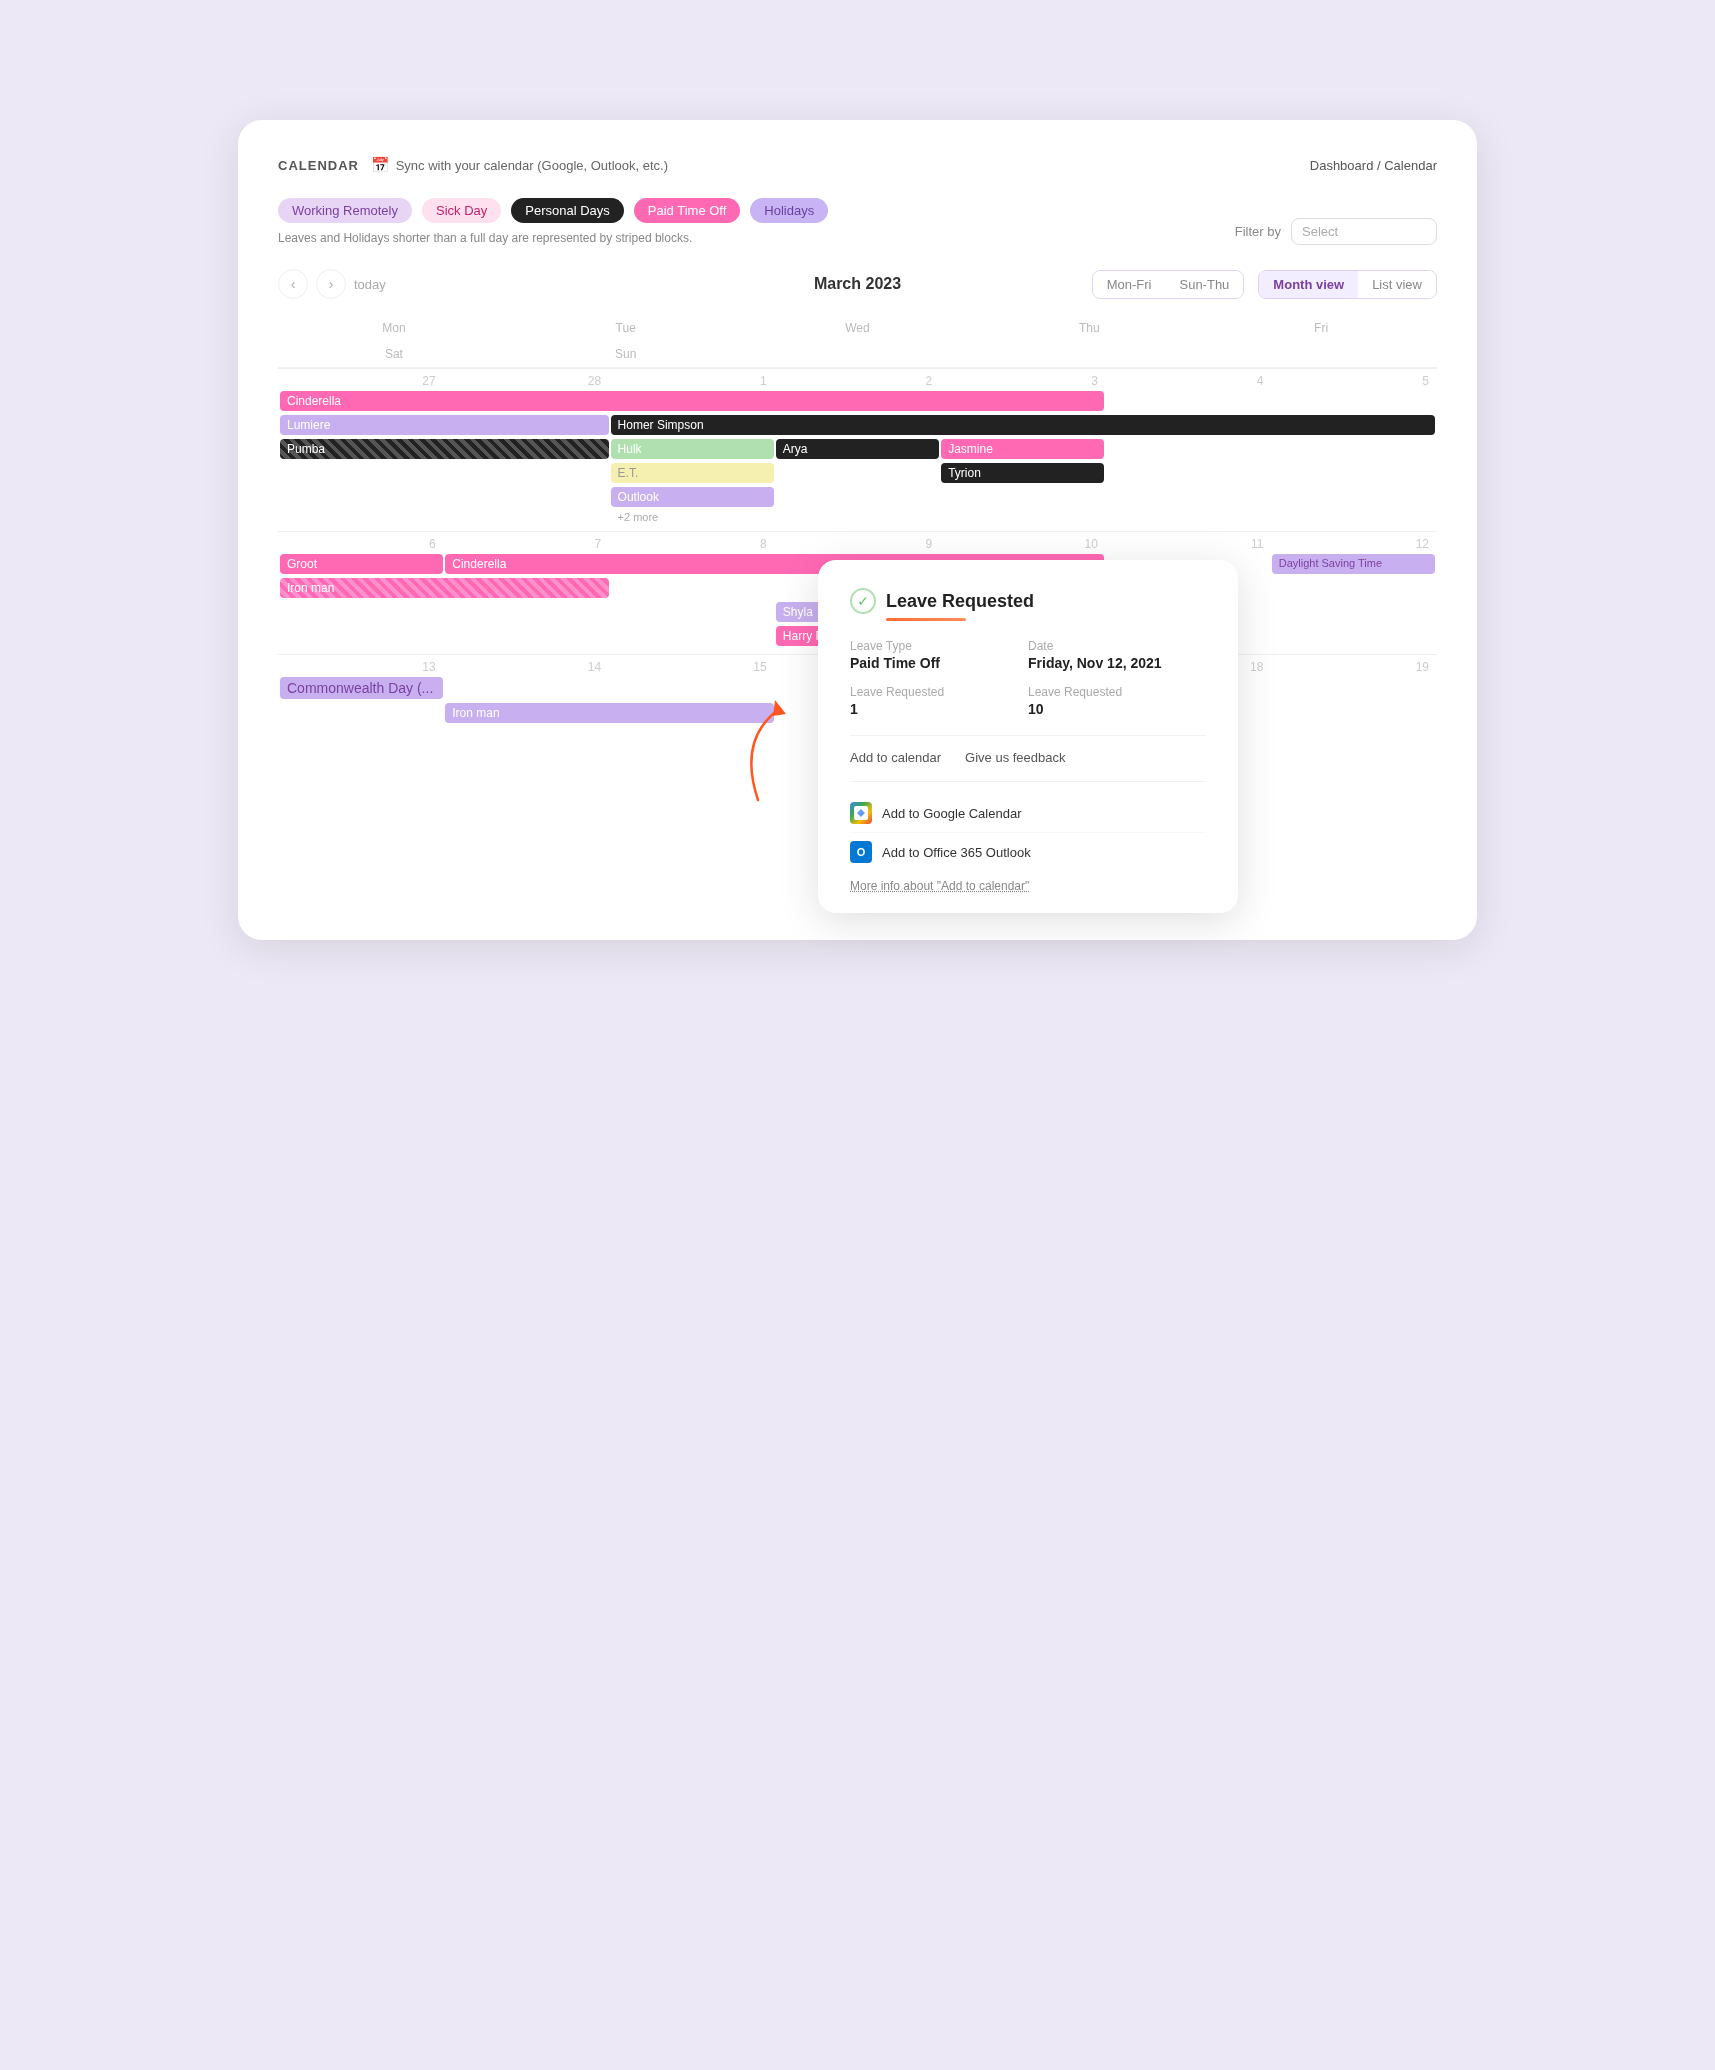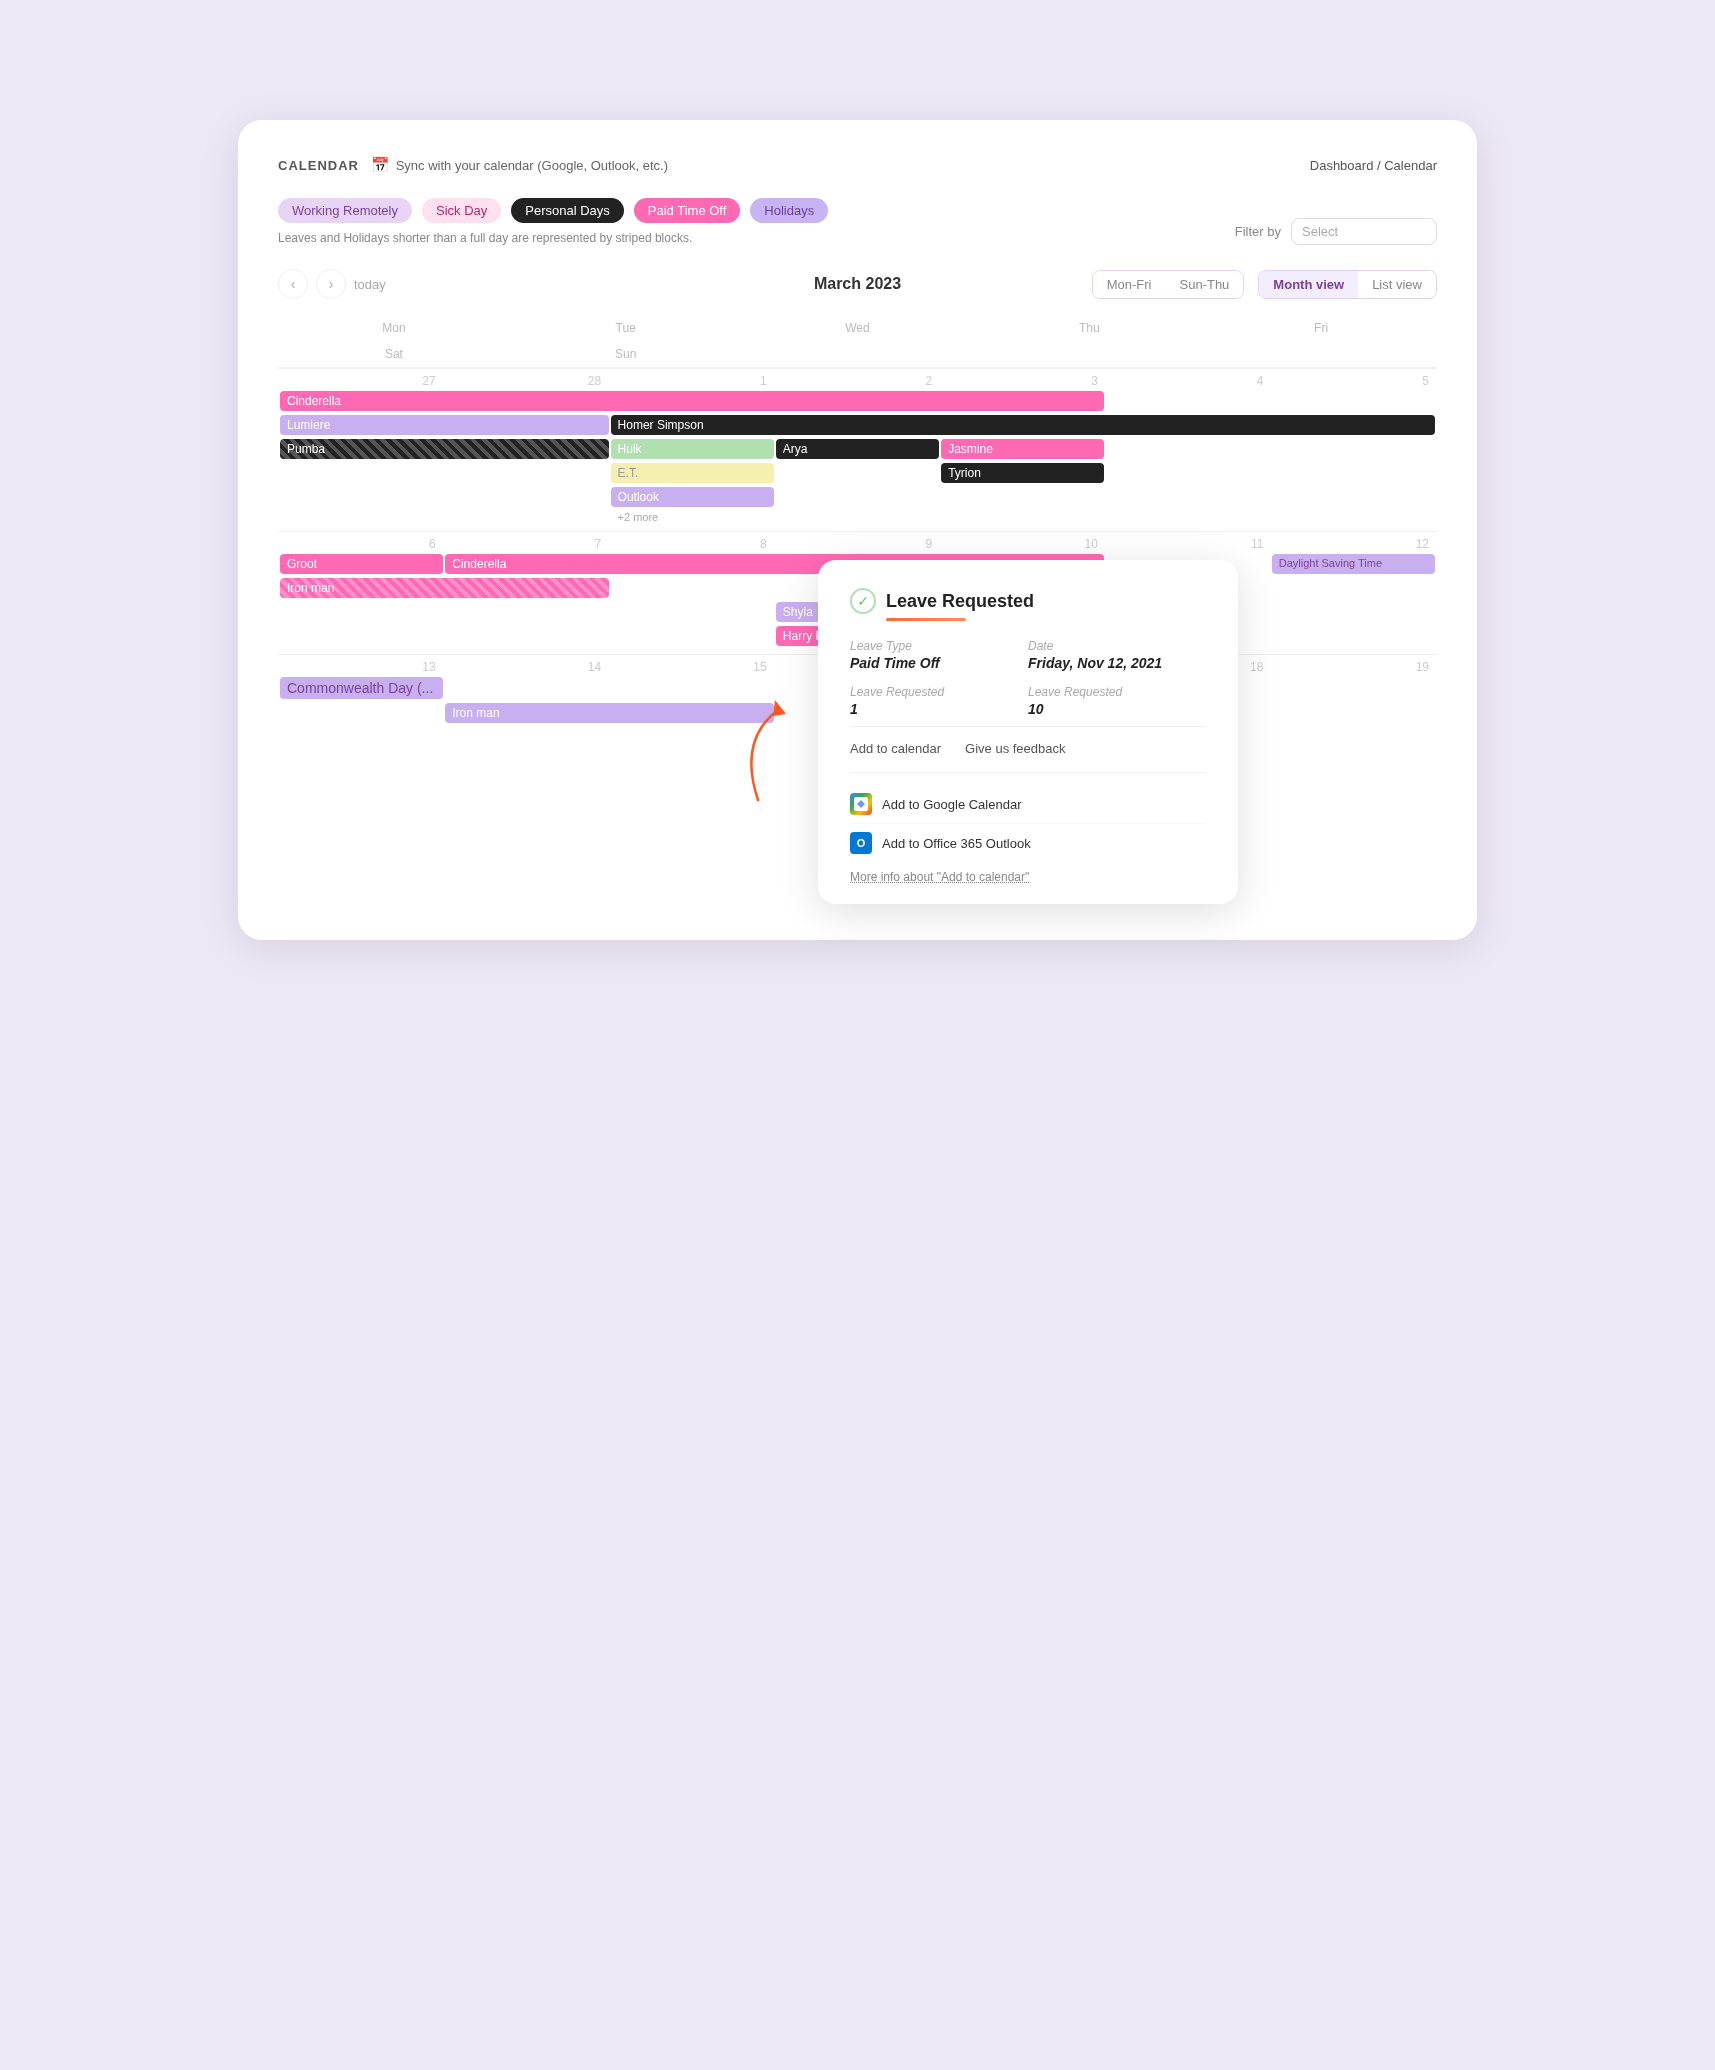--- a/index.html
+++ b/index.html
@@ -259,22 +259,21 @@
       width: 80px;
       background: linear-gradient(90deg, #ff6b35, #ff8c5a);
       border-radius: 2px;
       margin-left: 36px;
       margin-bottom: 18px;
     }
     .popup-grid {
       display: grid;
       grid-template-columns: 1fr 1fr;
       gap: 14px 0;
-      margin-bottom: 9px;
-      font-style: italic;
+      margin-bottom: 18px;
     }
     .popup-field-label {
       font-size: 12px;
       color: #aaa;
     }
     .popup-field-value {
       font-size: 14px;
       font-weight: 600;
       color: #222;
       margin-top: 2px;

